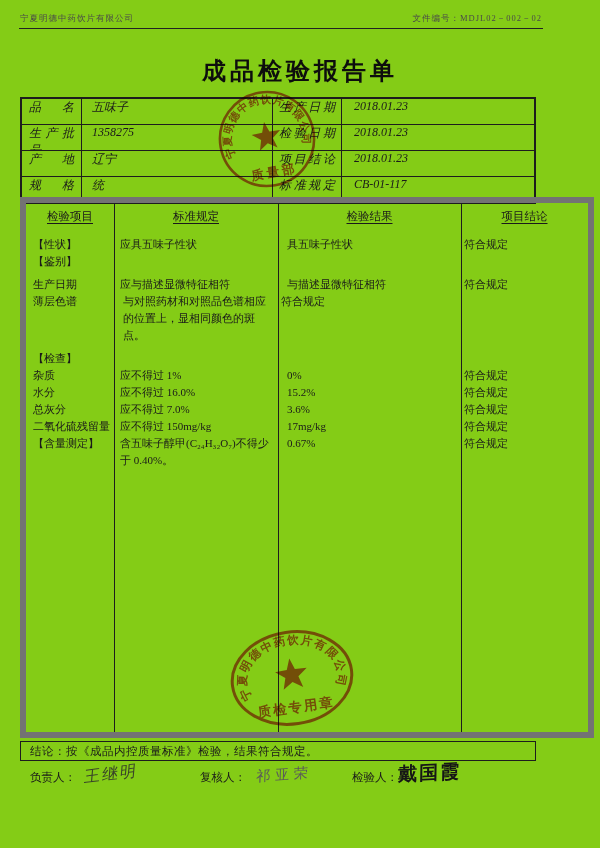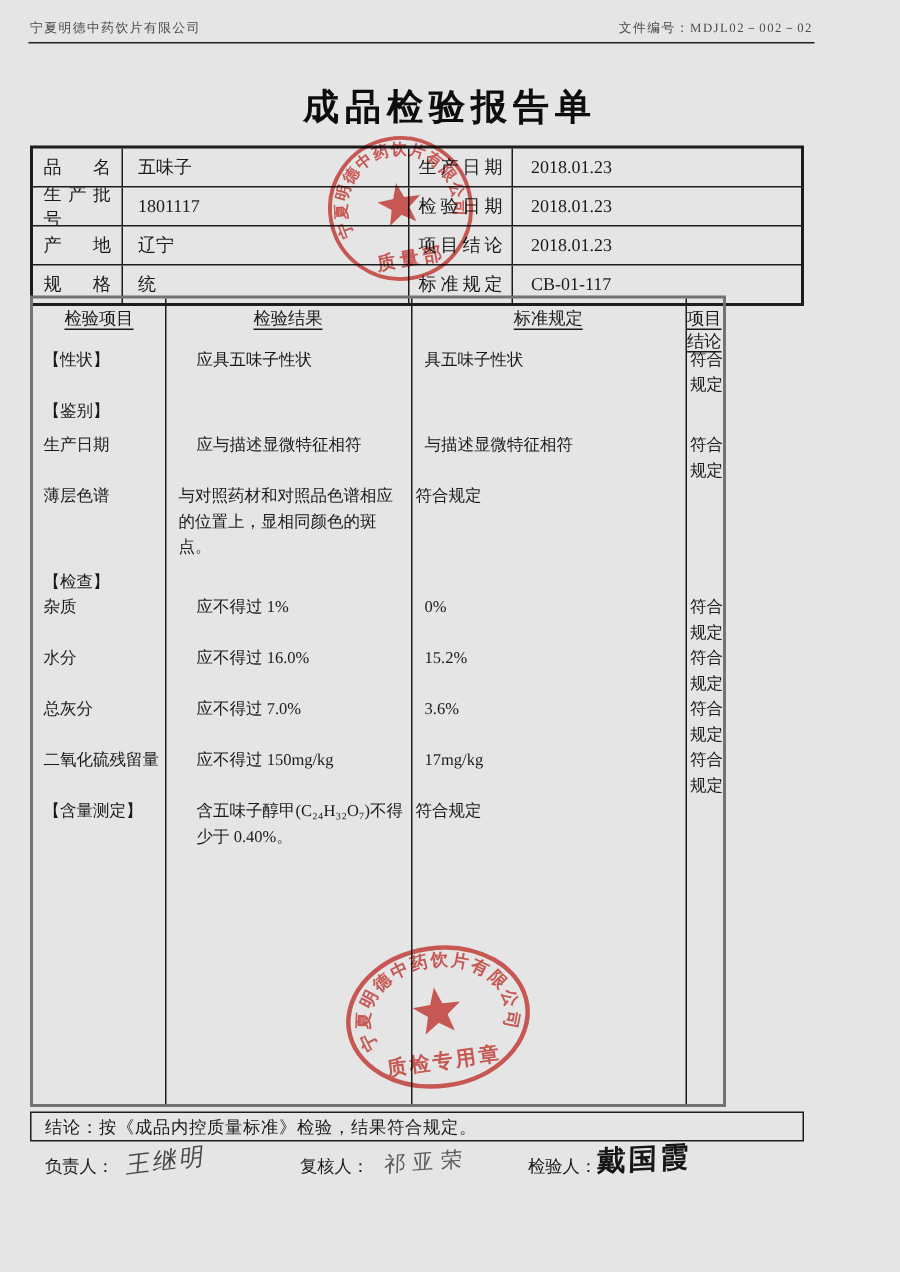--- a/index.html
+++ b/index.html
@@ -1,49 +1,49 @@
 <!DOCTYPE html>
 <html><head>
 <meta charset="utf-8">
 <style>
   html,body{margin:0;padding:0;background:#888;}
   .page{
-    position:relative;width:600px;height:848px;background:#e5e5e5;
+    position:relative;width:600px;height:848px;background:#84cc16;
     font-family:"Liberation Serif","DejaVu Serif",serif;color:#1a1a1a;
     overflow:hidden;margin:0 auto;
   }
   
   .hdr{position:absolute;left:20px;right:58px;top:13px;display:flex;justify-content:space-between;
        font-size:8.5px;color:#4a4a4a;letter-spacing:1px;}
   .hdr-rule{position:absolute;left:19px;top:28px;width:524px;height:0;border-top:1.6px solid #222;}
   
   .title{position:absolute;left:0;top:55px;width:600px;text-align:center;margin:0;
          font-size:24px;font-weight:bold;letter-spacing:4px;color:#0d0d0d;}
   
   .info-table{position:absolute;left:20px;top:97px;width:516px;border:2px solid #1d1d1d;box-sizing:border-box;}
   .info-row{display:grid;grid-template-columns:60px 190px 70px 1fr;height:25px;border-top:1px solid #1d1d1d;}
   .info-row:first-of-type{border-top:none;}
-  .info-row .cell{display:flex;align-items:center;font-size:12px;box-sizing:border-box;overflow:hidden;}
+  .info-row .cell{display:flex;align-items:flex-start;font-size:12px;box-sizing:border-box;overflow:hidden;font-style:italic;}
   .info-row .lbl{border-right:1px solid #1d1d1d;padding:0 7px;}
   .info-row .lbl span{display:block;width:100%;text-align:justify;text-align-last:justify;}
   .info-row .val{padding-left:10px;}
   .info-row .lbl2{border-left:1px solid #1d1d1d;border-right:1px solid #1d1d1d;padding:0 6px;}
   .info-row .lbl2 span{display:block;width:100%;text-align:justify;text-align-last:justify;}
   .info-row .val2{padding-left:12px;font-size:12px;}
   
-  .res-table{position:absolute;left:20px;top:197px;width:464px;height:541px;
-             border:2px solid #737373;box-sizing:border-box;font-size:11px;text-decoration:underline;}
+  .res-table{position:absolute;left:20px;top:197px;width:574px;height:541px;
+             border:6px solid #737373;box-sizing:border-box;font-size:11px;text-decoration:underline;}
   .res-head{position:absolute;left:0;top:6px;width:100%;display:grid;
             grid-template-columns:88px 164px 183px 1fr;}
   .res-head div{text-align:center;font-size:11.5px;text-decoration:underline;text-underline-offset:3px;}
   .res-body{position:absolute;left:0;top:33px;width:100%;}
   .res-row{display:grid;grid-template-columns:88px 164px 183px 1fr;line-height:17px;min-height:17px;}
   .res-row.gap{margin-top:6px;}
   .res-row .c1{padding-left:7px;}
-  .res-row .c2{padding-left:21px;padding-right:2px;}
+  .res-row .c2{padding-left:6px;padding-right:2px;}
   .res-row .c3{padding-left:9px;padding-right:4px;}
   .res-row .c4{padding-left:3px;}
   .vline{position:absolute;top:0;height:100%;width:0;border-left:1px solid #1d1d1d;}
   .v1{left:88px;} .v2{left:252px;} .v3{left:435px;}
   
   .conclusion-box{position:absolute;left:20px;top:741px;width:516px;height:20px;
                   border:1.6px solid #1d1d1d;box-sizing:border-box;display:flex;align-items:center;}
   .conclusion-box span{padding-left:9px;font-size:11.5px;letter-spacing:.5px;}
   
   .signs{position:absolute;left:0;top:762px;width:501px;height:40px;font-size:11.5px;}
@@ -86,21 +86,21 @@
         <div class="cell val2">
           <span>2018.01.23</span>
         </div>
       </div>
 
       <div class="info-row">
         <div class="cell lbl">
           <span>生产批号</span>
         </div>
         <div class="cell val">
-          <span>1801117</span>
+          <span>1358275</span>
         </div>
         <div class="cell lbl2">
           <span>检验日期</span>
         </div>
         <div class="cell val2">
           <span>2018.01.23</span>
         </div>
       </div>
 
       <div class="info-row">
@@ -131,22 +131,22 @@
         <div class="cell val2">
           <span>CB-01-117</span>
         </div>
       </div>
 
   </div>
 
   <div class="res-table">
     <div class="res-head">
       <div>检验项目</div>
+      <div>标准规定</div>
       <div>检验结果</div>
-      <div>标准规定</div>
       <div>项目结论</div>
     </div>
     <div class="res-body">
 
         <div class="res-row">
           <div class="c1">【性状】</div>
           <div class="c2">应具五味子性状</div>
           <div class="c3">具五味子性状</div>
           <div class="c4">符合规定</div>
         </div>
@@ -202,20 +202,21 @@
         <div class="res-row">
           <div class="c1">二氧化硫残留量</div>
           <div class="c2">应不得过 150mg/kg</div>
           <div class="c3">17mg/kg</div>
           <div class="c4">符合规定</div>
         </div>
 
         <div class="res-row">
           <div class="c1">【含量测定】</div>
           <div class="c2">含五味子醇甲(C₂₄H₃₂O₇)不得少于 0.40%。</div>
+          <div class="c3">0.67%</div>
           <div class="c4">符合规定</div>
         </div>
 
     </div>
     <div class="vline v1"></div>
     <div class="vline v2"></div>
     <div class="vline v3"></div>
   </div>
 
   <div class="conclusion-box">

